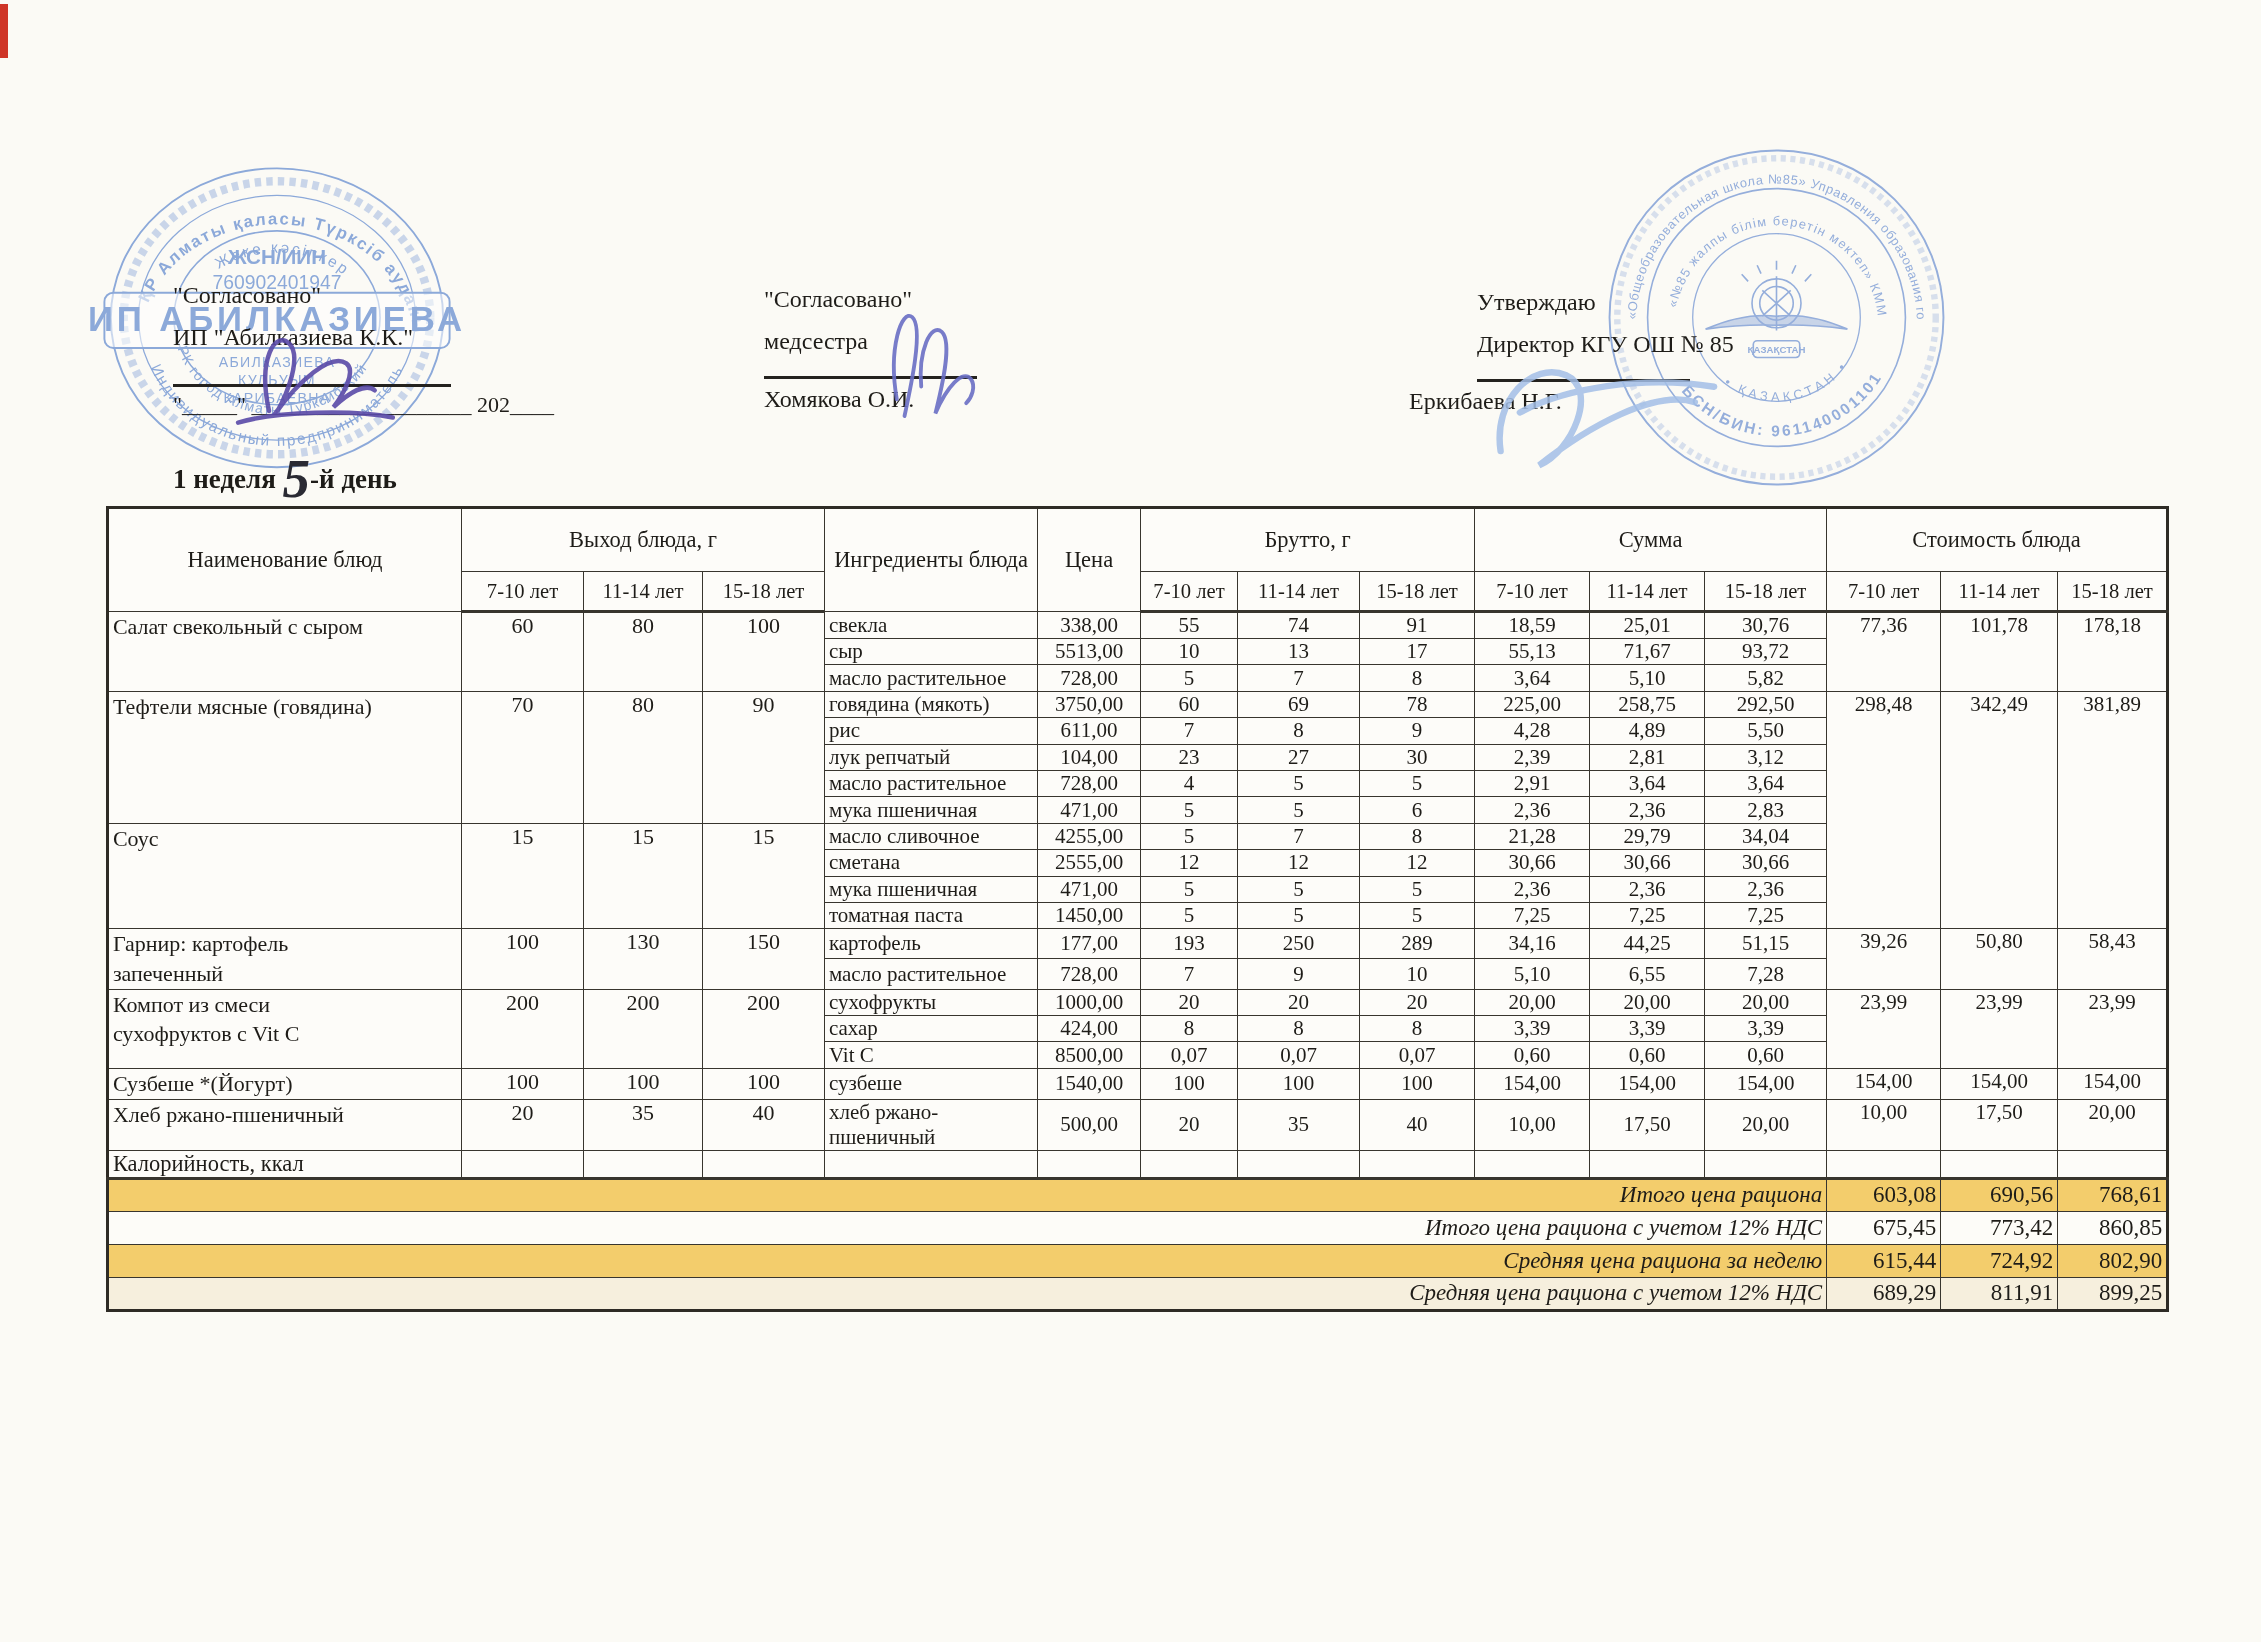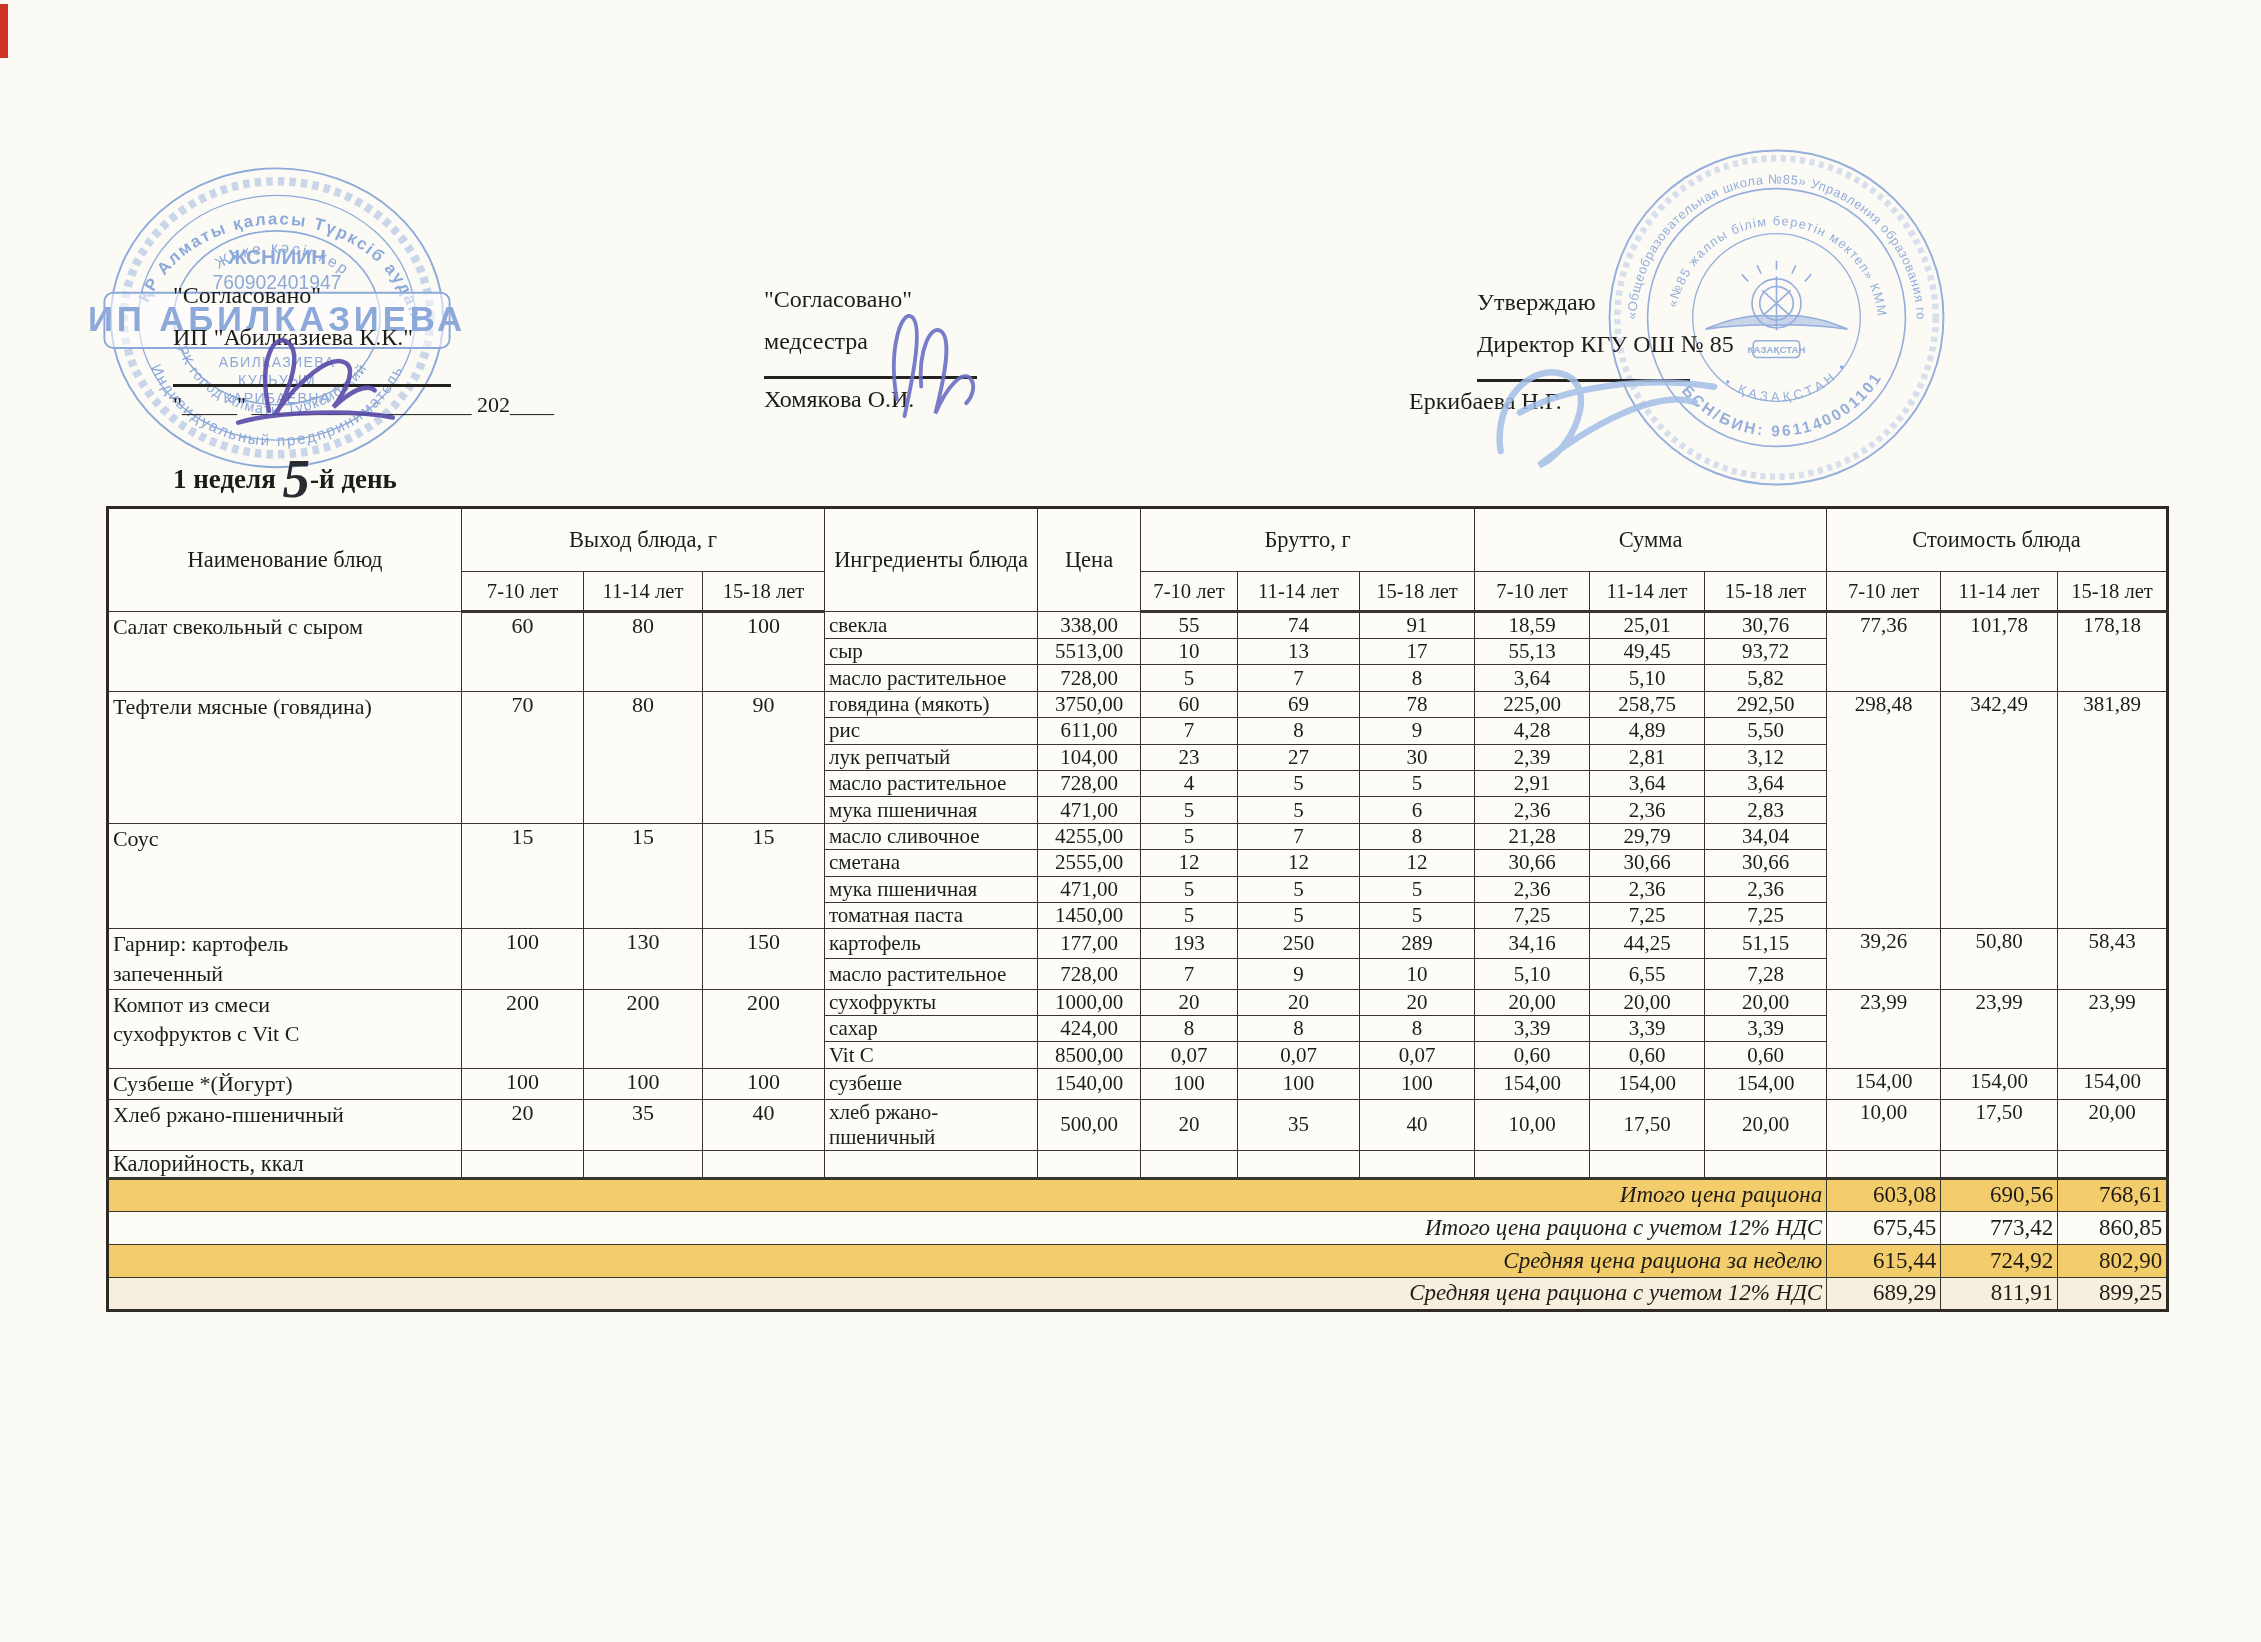--- a/index.html
+++ b/index.html
@@ -237,21 +237,21 @@
         <td class="cost" rowspan="3">101,78</td>
         <td class="cost" rowspan="3">178,18</td>
       </tr>
       <tr style="height: 26.4px;">
         <td class="ingr">сыр</td>
         <td class="price">5513,00</td>
         <td class="num">10</td>
         <td class="num">13</td>
         <td class="num">17</td>
         <td class="num">55,13</td>
-        <td class="num">49,45</td>
+        <td class="num">71,67</td>
         <td class="num">93,72</td>
       </tr>
       <tr style="height: 26.4px;">
         <td class="ingr">масло растительное</td>
         <td class="price">728,00</td>
         <td class="num">5</td>
         <td class="num">7</td>
         <td class="num">8</td>
         <td class="num">3,64</td>
         <td class="num">5,10</td>

